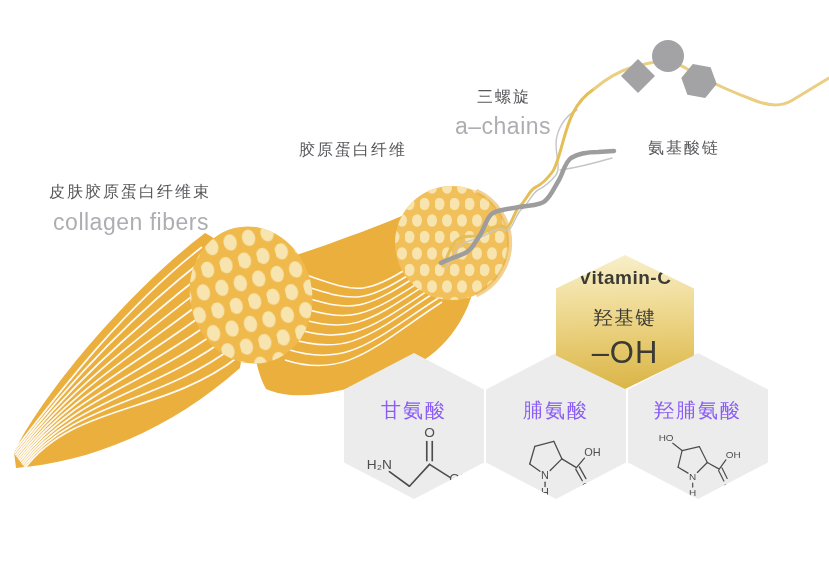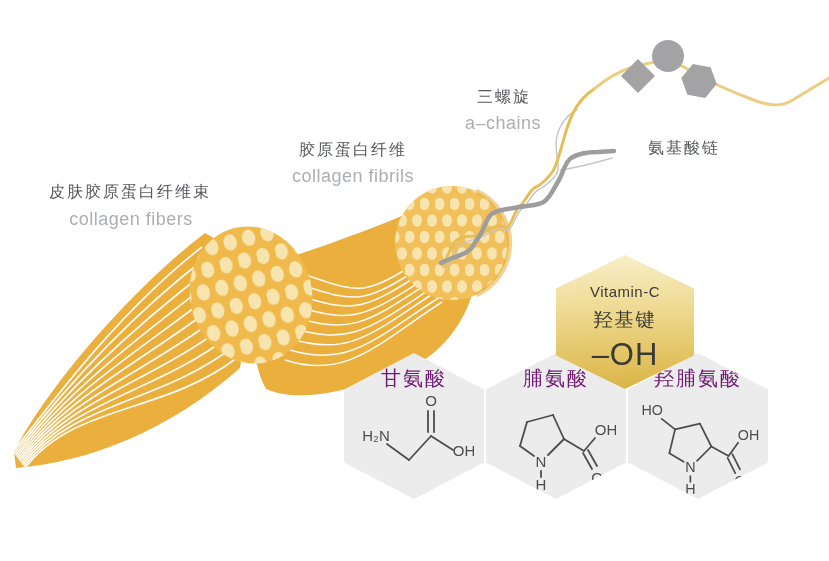--- a/index.html
+++ b/index.html
@@ -3,38 +3,38 @@
 <meta charset="utf-8">
 <style>
   html,body{margin:0;padding:0;background:#ffffff;}
   #stage{
     position:relative;width:829px;height:561px;overflow:hidden;background:#ffffff;
     font-family:"Liberation Sans","DejaVu Sans",sans-serif;
   }
   #art{position:absolute;left:0;top:0;}
   .lbl{position:absolute;transform:translateX(-50%);white-space:nowrap;text-align:center;}
   .zh{font-size:16px;color:#57585B;letter-spacing:2px;font-weight:500;}
-  .en{font-size:18px;color:#ACAEB1;letter-spacing:0.5px;}
+  .en{font-size:23px;color:#ACAEB1;letter-spacing:0.5px;}
   .hex{
     position:absolute;
     clip-path:polygon(50% 0%,100% 25%,100% 75%,50% 100%,0% 75%,0% 25%);
     display:flex;flex-direction:column;align-items:center;
   }
   .hex.gray{width:140px;height:146px;top:353px;background:#ECECEC;z-index:2;}
   .hex.gold{
     left:556px;top:255px;width:138px;height:134px;z-index:3;
     background:linear-gradient(178deg,#F8F0CC 0%,#F0DD9A 35%,#E5C76A 70%,#D9B445 100%);
     justify-content:flex-start;
   }
-  .hexTitle{margin-top:12px;font-size:20px;color:#701a75;letter-spacing:2px;}
+  .hexTitle{margin-top:44px;font-size:20px;color:#8b5cf6;letter-spacing:2px;}
   .chem{margin-top:2px;}
   .chem line,.chem path{stroke:#4D4D4F;stroke-width:1.8;fill:none;stroke-linecap:round;}
   .chem text{fill:#4D4D4F;font-size:15px;font-family:"Liberation Sans","DejaVu Sans",sans-serif;}
-  .vit1{margin-top:28px;font-size:15px;font-weight:400;color:#3B3B33;letter-spacing:0.5px;}
-  .vit2{margin-top:7px;font-size:19px;color:#3B3B33;letter-spacing:2px;text-align:right;}
+  .vit1{margin-top:12px;font-size:19px;font-weight:700;color:#3B3B33;letter-spacing:0.5px;}
+  .vit2{margin-top:16px;font-size:19px;color:#3B3B33;letter-spacing:2px;text-align:right;}
   .vit3{margin-top:4px;font-size:31px;font-weight:400;color:#3B3B33;letter-spacing:1px;}
 </style>
 </head>
 <body>
 
 <div id="stage">
 
   <svg id="art" width="829" height="561" viewBox="0 0 829 561">
     <defs>
       <pattern id="bigdots" width="19" height="42" patternUnits="userSpaceOnUse">
@@ -104,21 +104,20 @@
       <rect x="626" y="64" width="24" height="24" transform="rotate(45 638 76)"></rect>
       <circle cx="668" cy="56" r="16"></circle>
       <polygon points="716.7,84.1 705.2,97.9 687.4,94.8 681.3,77.9 692.8,64.1 710.6,67.2"></polygon>
     </g>
   </svg>
 
   <div class="lbl zh" style="left:130px;top:182px">皮肤胶原蛋白纤维束</div>
   <div class="lbl zh" style="left:353px;top:140px">胶原蛋白纤维</div>
 
   <div class="lbl en" style="left:131px;top:209px">collagen fibers</div>
-  <div class="lbl en" style="left:353px;top:166px">collagen fibrils</div>
 
   <div class="lbl zh" style="left:504px;top:87px">三螺旋</div>
   <div class="lbl en" style="left:503px;top:113px">a–chains</div>
 
   <div class="lbl zh" style="left:684px;top:138px">氨基酸链</div>
 
   <div class="hex gold">
     <div class="vit1">Vitamin-C</div>
     <div class="vit2">羟基键</div>
     <div class="vit3">–OH</div>

